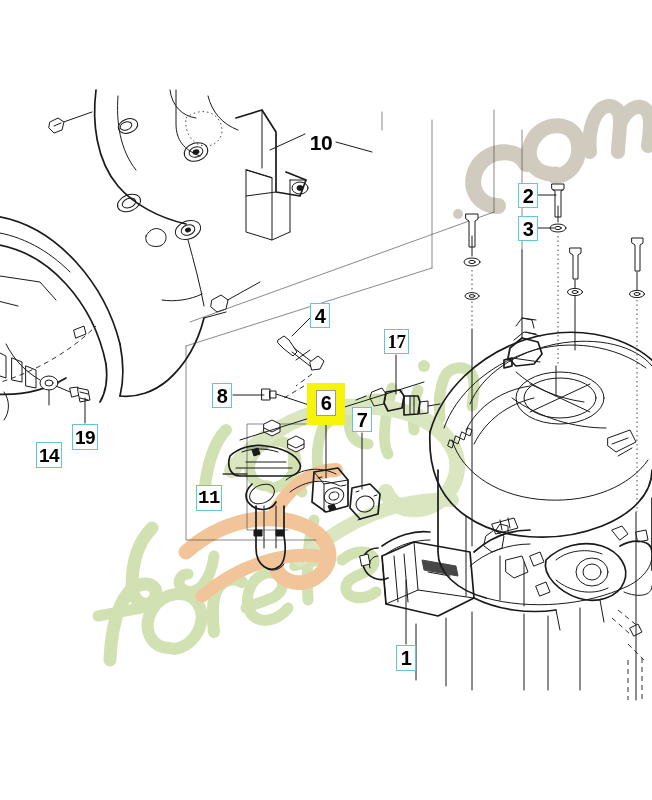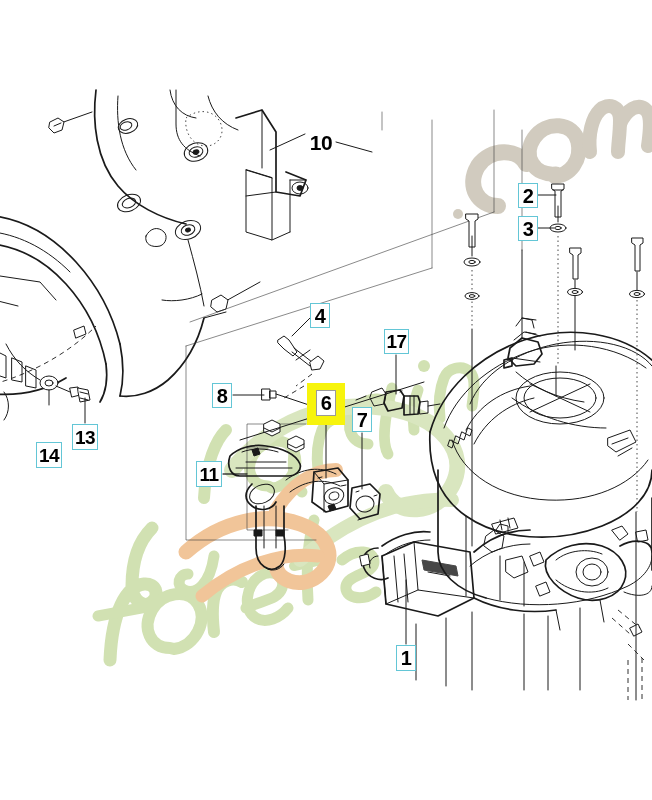--- a/index.html
+++ b/index.html
@@ -431,23 +431,23 @@
   </div>
 
   <div class="layer" id="labels">
 
     <div class="hl-marker" style="left:307px;top:383px;width:38px;height:42px;"></div>
 
     <div class="callout plain" style="left:308px;top:131px;width:26px;height:23px;font-size:21px;">10</div>
     <div class="callout boxed" style="left:518px;top:183px;width:20px;height:25px;font-size:20px;">2</div>
     <div class="callout boxed" style="left:518px;top:216px;width:20px;height:25px;font-size:20px;">3</div>
     <div class="callout boxed" style="left:310px;top:303px;width:20px;height:25px;font-size:20px;">4</div>
-    <div class="callout boxed" style="left:384px;top:329px;width:25px;height:25px;font-size:19px;">17</div>
+    <div class="callout boxed" style="left:384px;top:329px;width:25px;height:25px;font-size:19px;font-family:Liberation Serif, serif;">17</div>
     <div class="callout boxed" style="left:212px;top:383px;width:20px;height:25px;font-size:20px;">8</div>
     <div class="callout thinbox" style="left:316px;top:390px;width:20px;height:26px;font-size:20px;">6</div>
     <div class="callout boxed" style="left:352px;top:407px;width:20px;height:25px;font-size:20px;">7</div>
     <div class="callout boxed" style="left:36px;top:406px;width:26px;height:26px;font-size:19px;margin-top:36px;">14</div>
-    <div class="callout boxed" style="left:72px;top:424px;width:26px;height:26px;font-size:19px;">13</div>
-    <div class="callout boxed" style="left:196px;top:461px;width:26px;height:26px;font-size:19px;">11</div>
+    <div class="callout boxed" style="left:72px;top:424px;width:26px;height:26px;font-size:19px;">19</div>
+    <div class="callout boxed" style="left:196px;top:485px;width:26px;height:26px;font-size:19px;font-family:Liberation Mono, monospace;">11</div>
     <div class="callout boxed" style="left:396px;top:645px;width:20px;height:26px;font-size:20px;">1</div>
   </div>
 
 </div>
 
 </body></html>

